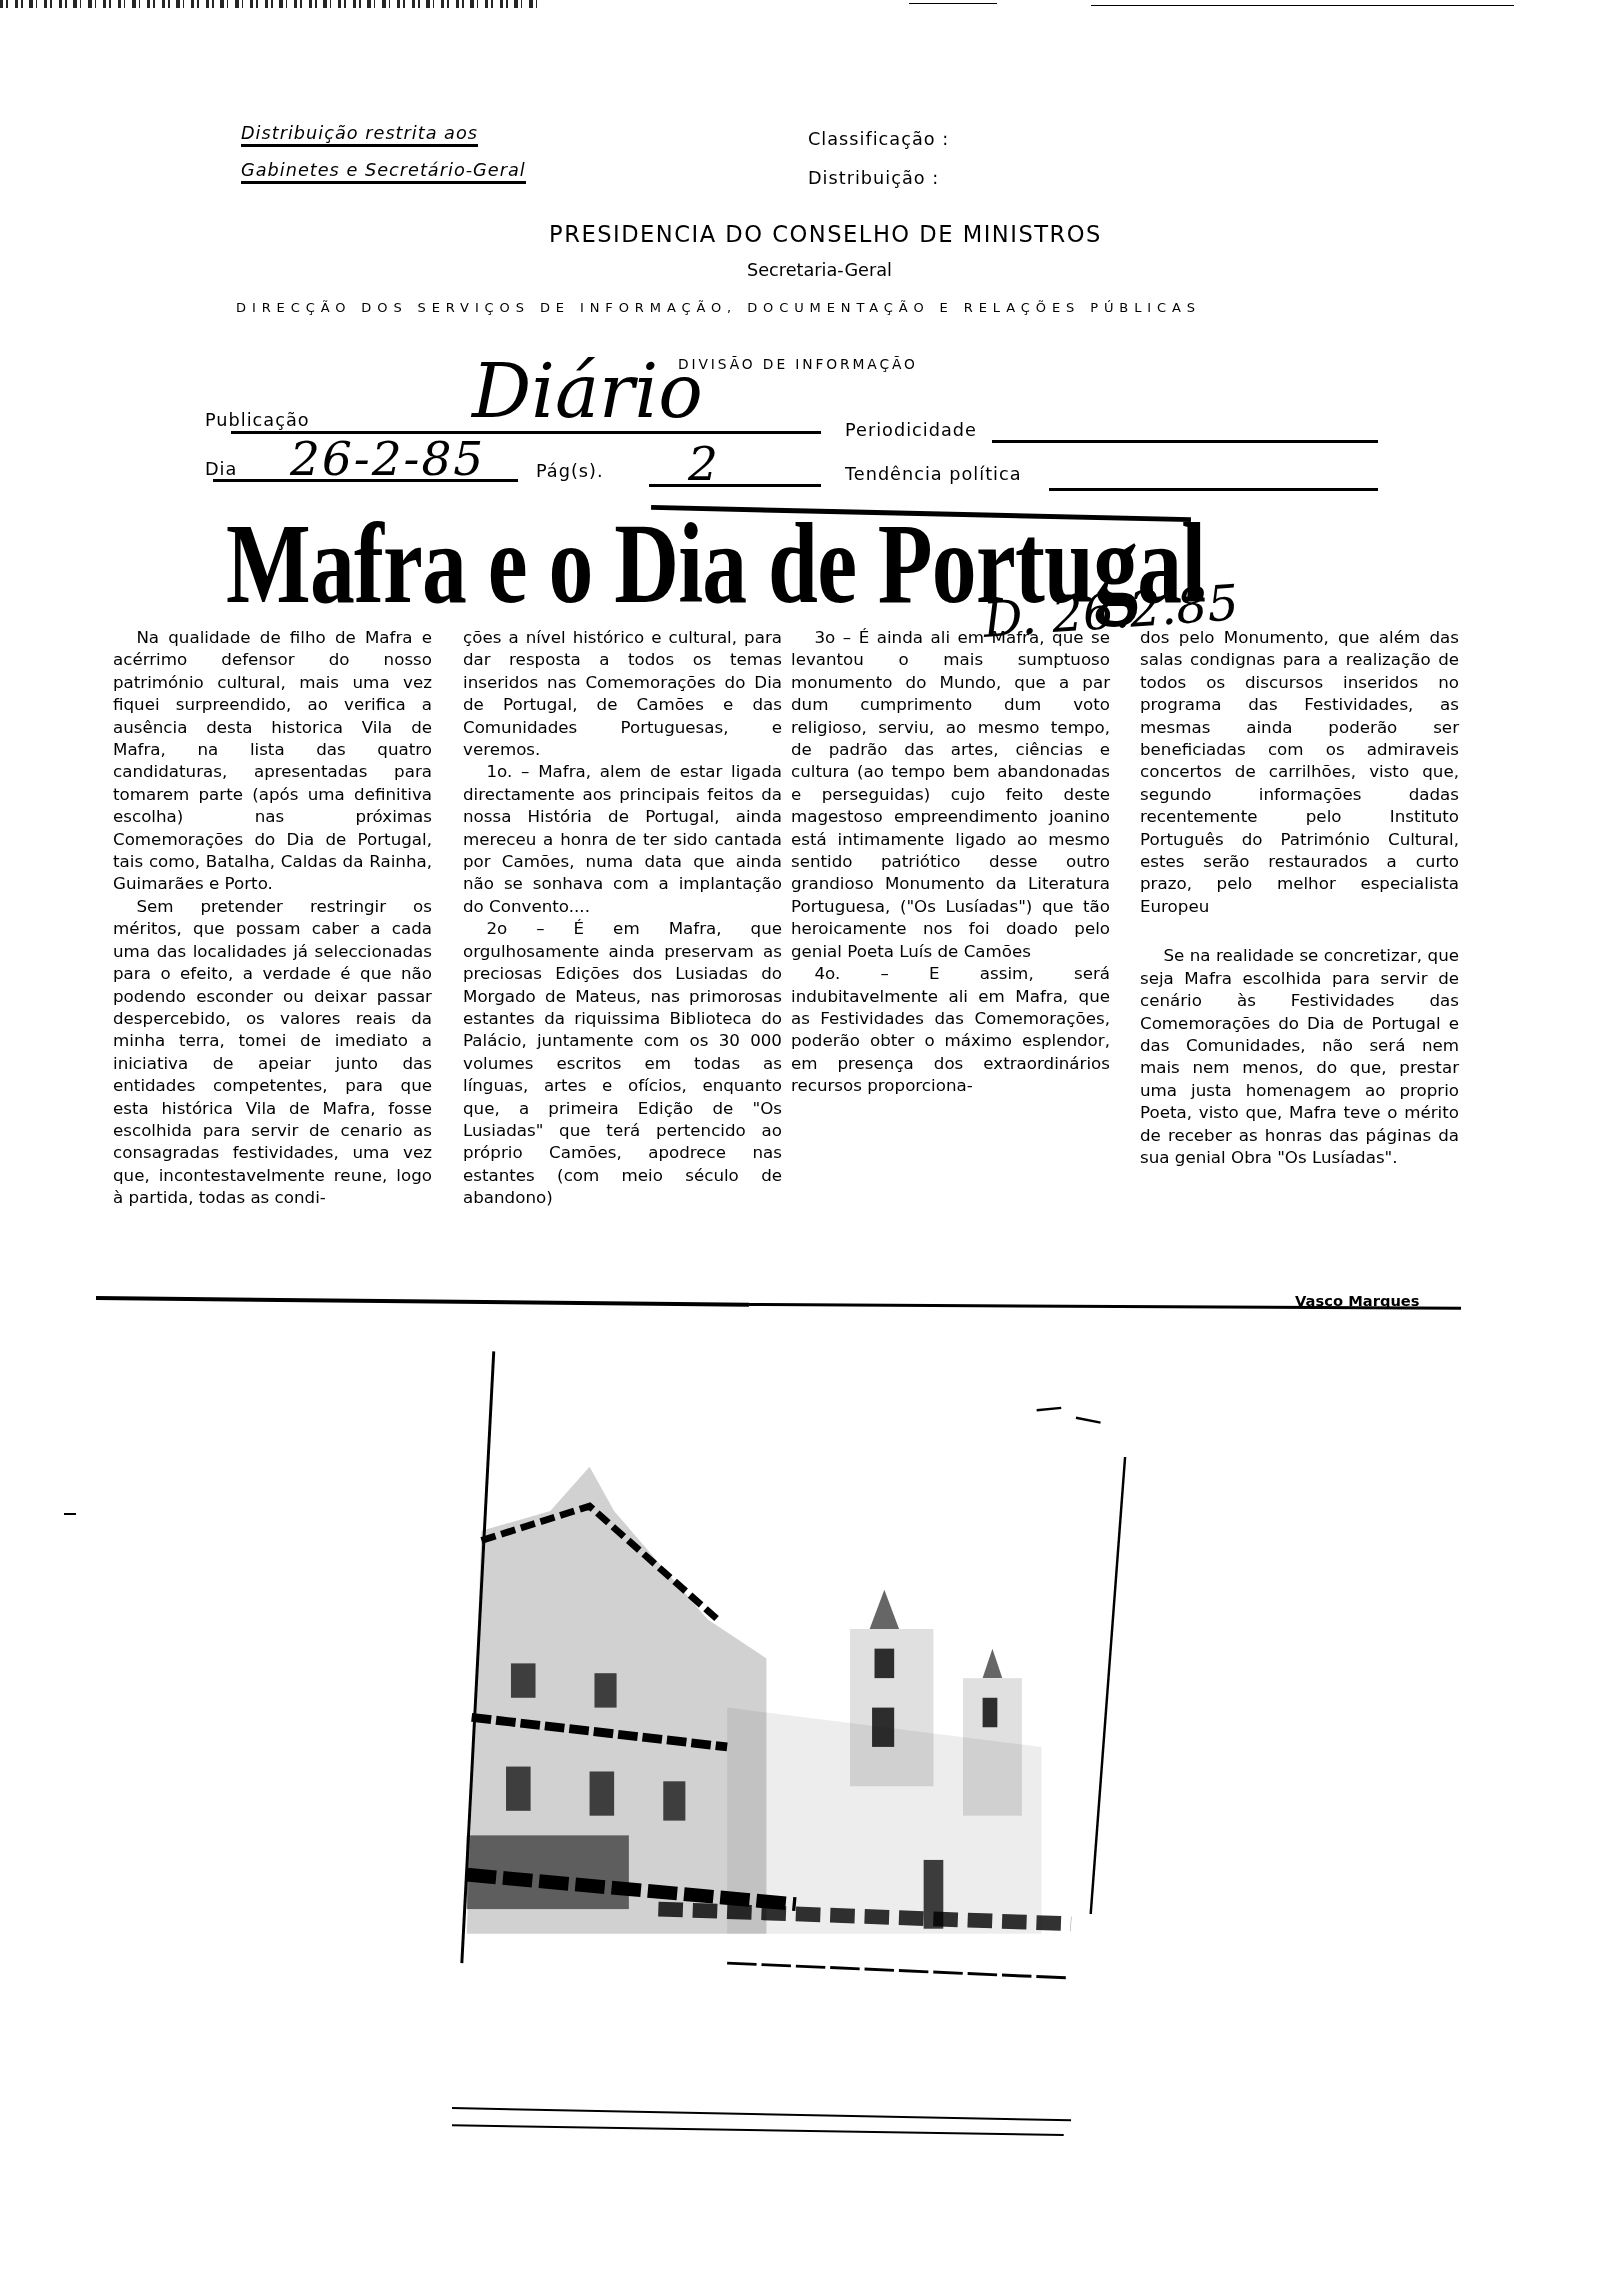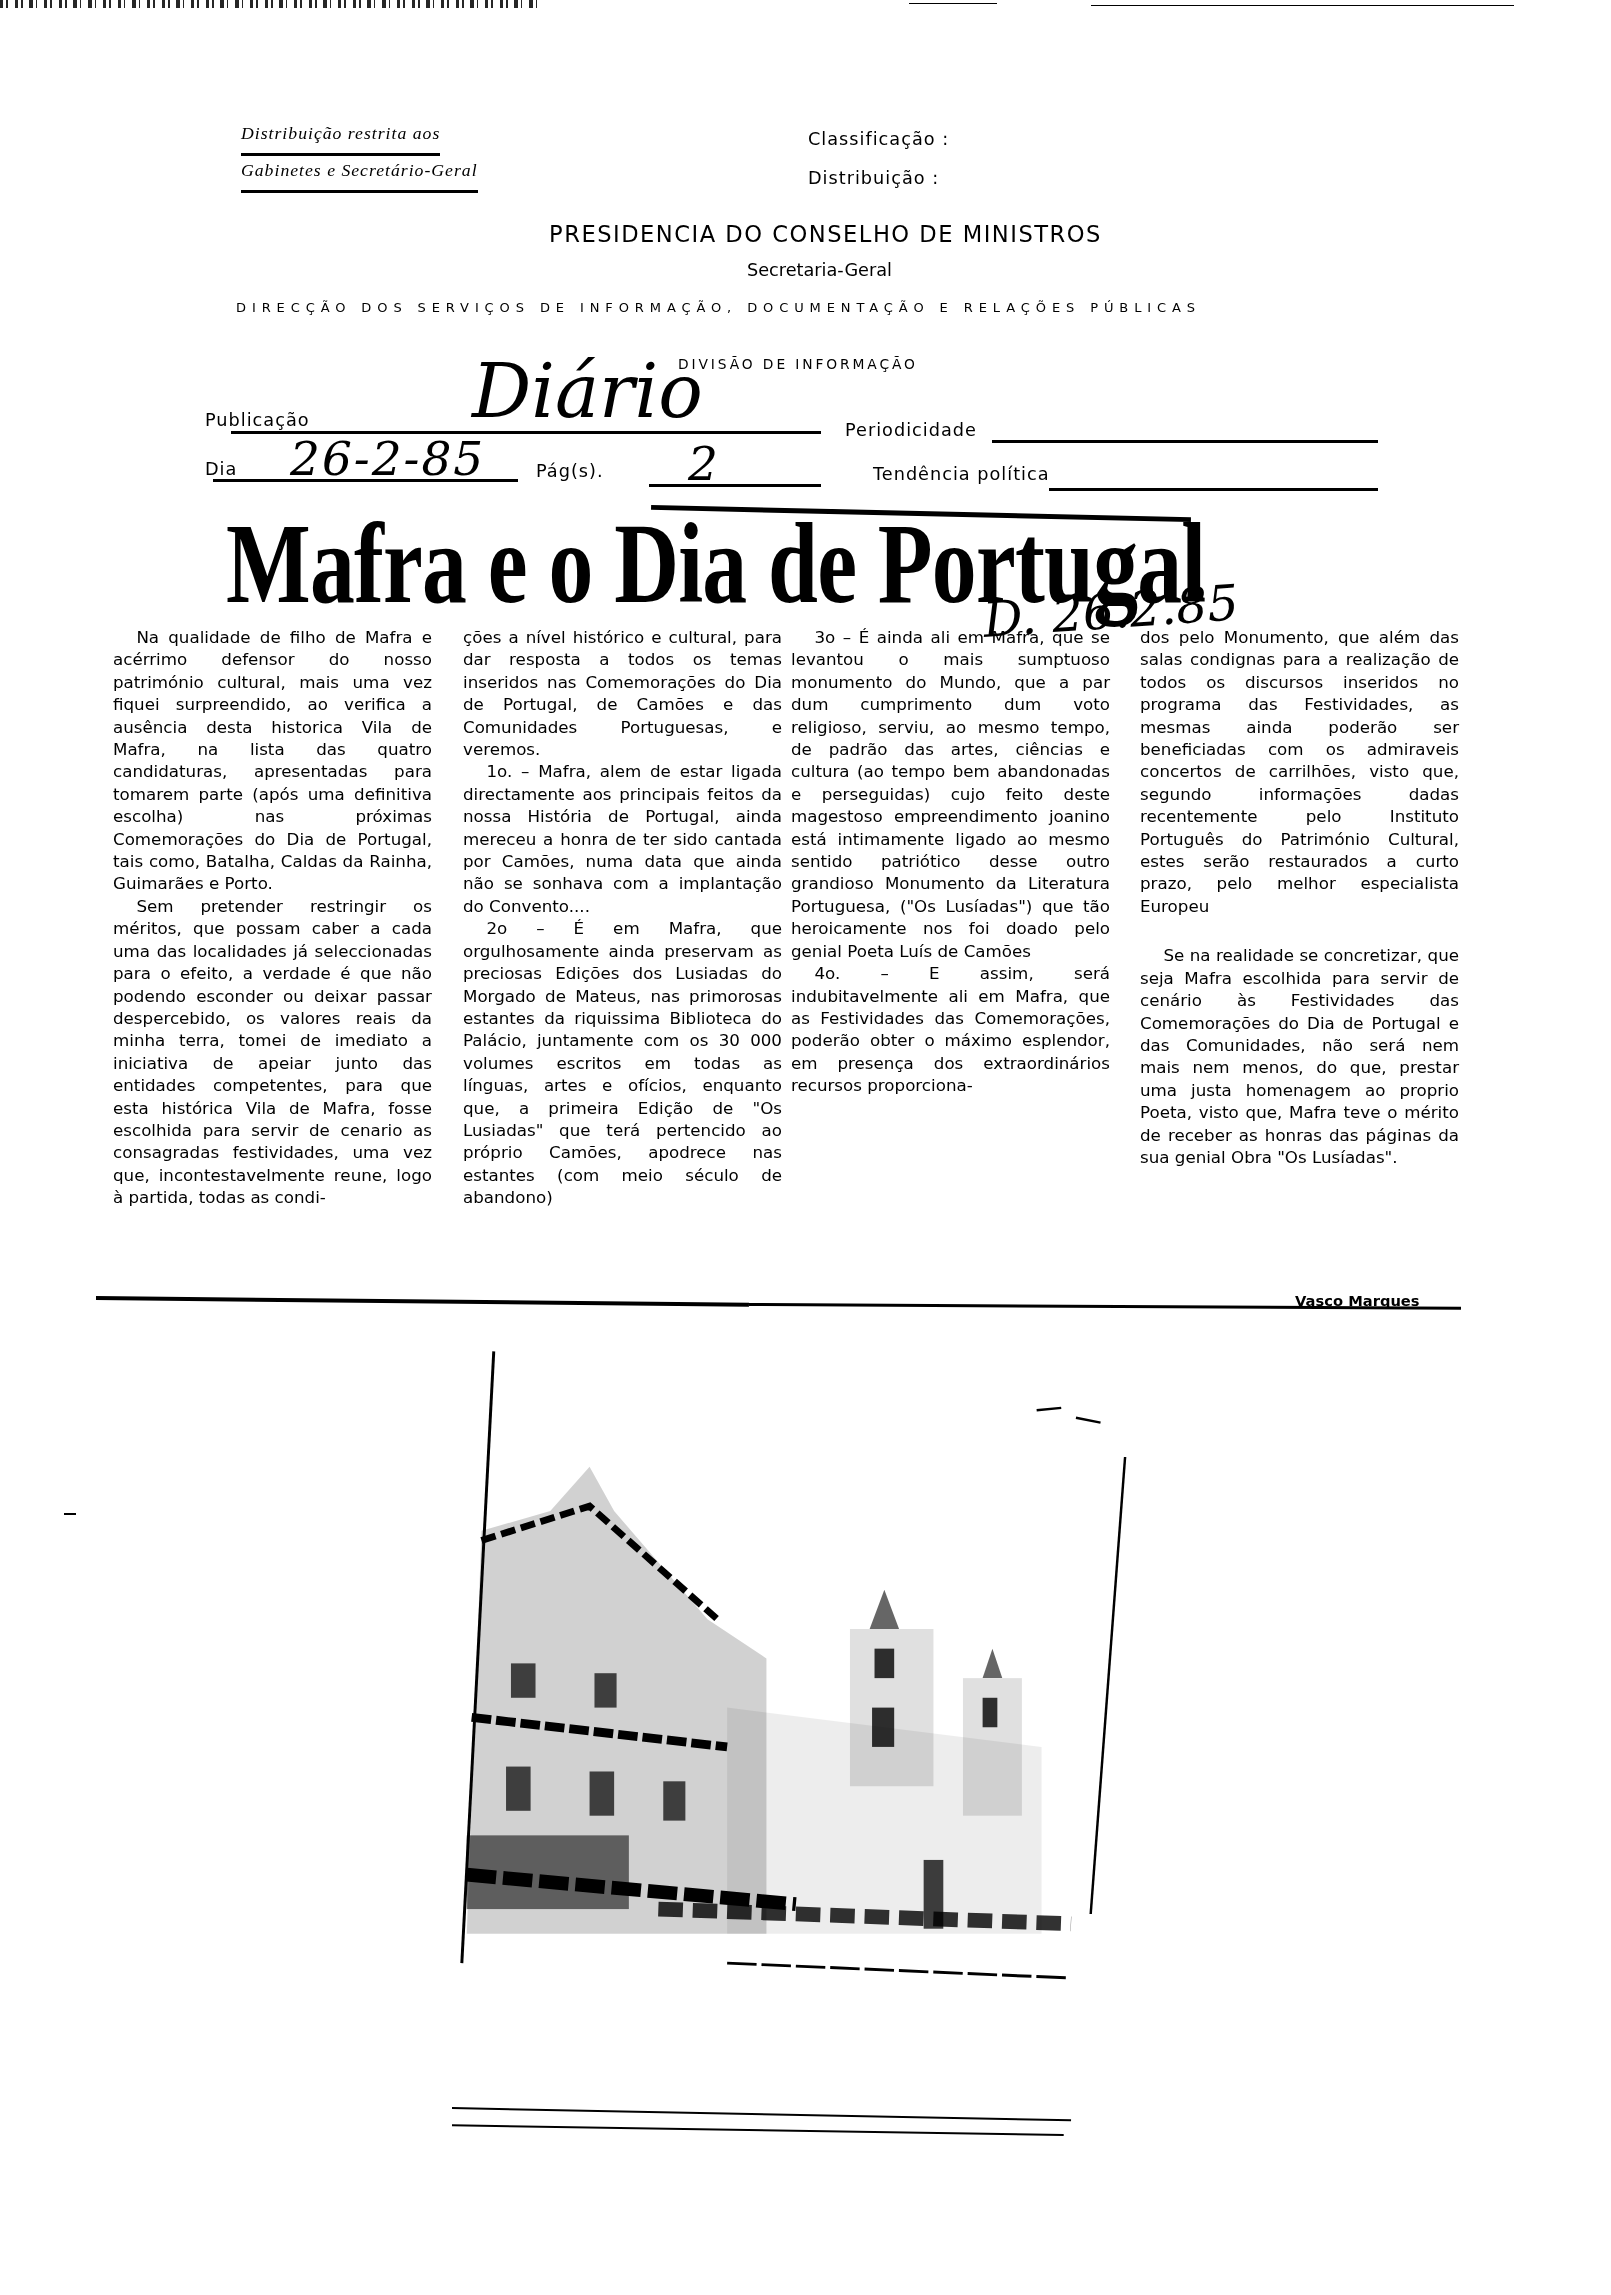--- a/index.html
+++ b/index.html
@@ -5,21 +5,21 @@
   html, body { margin: 0; padding: 0; background: #ffffff; }
   body { width: 1612px; height: 2295px; position: relative; overflow: hidden; color: #000; font-family: "DejaVu Sans", sans-serif; }
   .abs { position: absolute; }
 
   
   .scan-noise { left: 0; top: 0; width: 540px; height: 7.9px; background: repeating-linear-gradient(90deg, #000 0 3.4px, transparent 3.4px 6.4px, #000 6.4px 7.9px, transparent 7.9px 14.7px); opacity: .85; }
   .scan-dash { top: 2.9px; height: 1.5px; background: #000; }
 
   
   .hdr-left { left: 241px; font-size: 17.7px; font-style: italic; letter-spacing: 1px; }
-  .hdr-left .u { border-bottom: 3.9px solid #000; padding-bottom: 9px; display: inline-block; font-family: Liberation Serif, serif; }
+  .hdr-left .u { border-bottom: 3.9px solid #000; padding-bottom: 1px; display: inline-block; }
   .hdr-right { left: 808px; font-size: 17.7px; letter-spacing: 1px; }
   .org-title { left: 0; width: 100%; text-align: center; font-size: 22.6px; letter-spacing: 1.5px; top: 221px; padding-left: 39px; box-sizing: border-box; }
   .org-sub { left: 0; width: 100%; text-align: center; font-size: 17.7px; top: 260px; padding-left: 27px; box-sizing: border-box; }
   .org-dept { left: 236px; top: 300px; font-size: 13px; letter-spacing: 5.9px; white-space: nowrap; }
   .org-div { left: 678px; top: 356px; font-size: 13.8px; letter-spacing: 2.9px; }
 
   .form-label { font-size: 17.7px; letter-spacing: 1px; }
   .form-line { height: 3.4px; background: #000; }
   .handwriting { font-family: "DejaVu Serif", serif; font-style: italic; }
 
@@ -75,21 +75,21 @@
 <div class="abs form-label" style="left:845px;top:420px;">Periodicidade</div>
 <div class="abs form-line" style="left:992px;top:440px;width:386px;"></div>
 <div class="abs" style="left:997px;top:418px;font-size:17.7px;"></div>
 
 <div class="abs form-label" style="left:205px;top:459px;">Dia</div>
 <div class="abs form-line" style="left:213px;top:479px;width:305px;"></div>
 <div class="abs handwriting" style="left:290px;top:435px;font-size:47px;line-height:1;letter-spacing:2px;">26-2-85</div>
 <div class="abs form-label" style="left:536px;top:461px;">Pág(s).</div>
 <div class="abs form-line" style="left:649px;top:484px;width:172px;"></div>
 <div class="abs handwriting" style="left:688px;top:440px;font-size:47px;line-height:1;">2</div>
-<div class="abs form-label" style="left:845px;top:464px;margin-left:28px;">Tendência política</div>
+<div class="abs form-label" style="left:845px;top:464px;">Tendência política</div>
 <div class="abs form-line" style="left:1049px;top:488px;width:329px;"></div>
 <div class="abs" style="left:1056px;top:464px;font-size:17.7px;"></div>
 
 <div class="abs headline-rule"></div>
 <div class="abs headline">Mafra e o Dia de Portugal</div>
 
 <div class="abs handwriting" style="left:983px;top:587px;font-size:49px;line-height:1;transform:rotate(-4deg);">D. 26.2.85</div>
 
 <div class="abs col c1">
   <p class="ind">Na qualidade de filho de Mafra e acérrimo defensor do nosso património cultural, mais uma vez fiquei surpreendido, ao verifica a ausência desta historica Vila de Mafra, na lista das quatro candidaturas, apresentadas para tomarem parte (após uma definitiva escolha) nas próximas Comemorações do Dia de Portugal, tais como, Batalha, Caldas da Rainha, Guimarães e Porto.</p>

